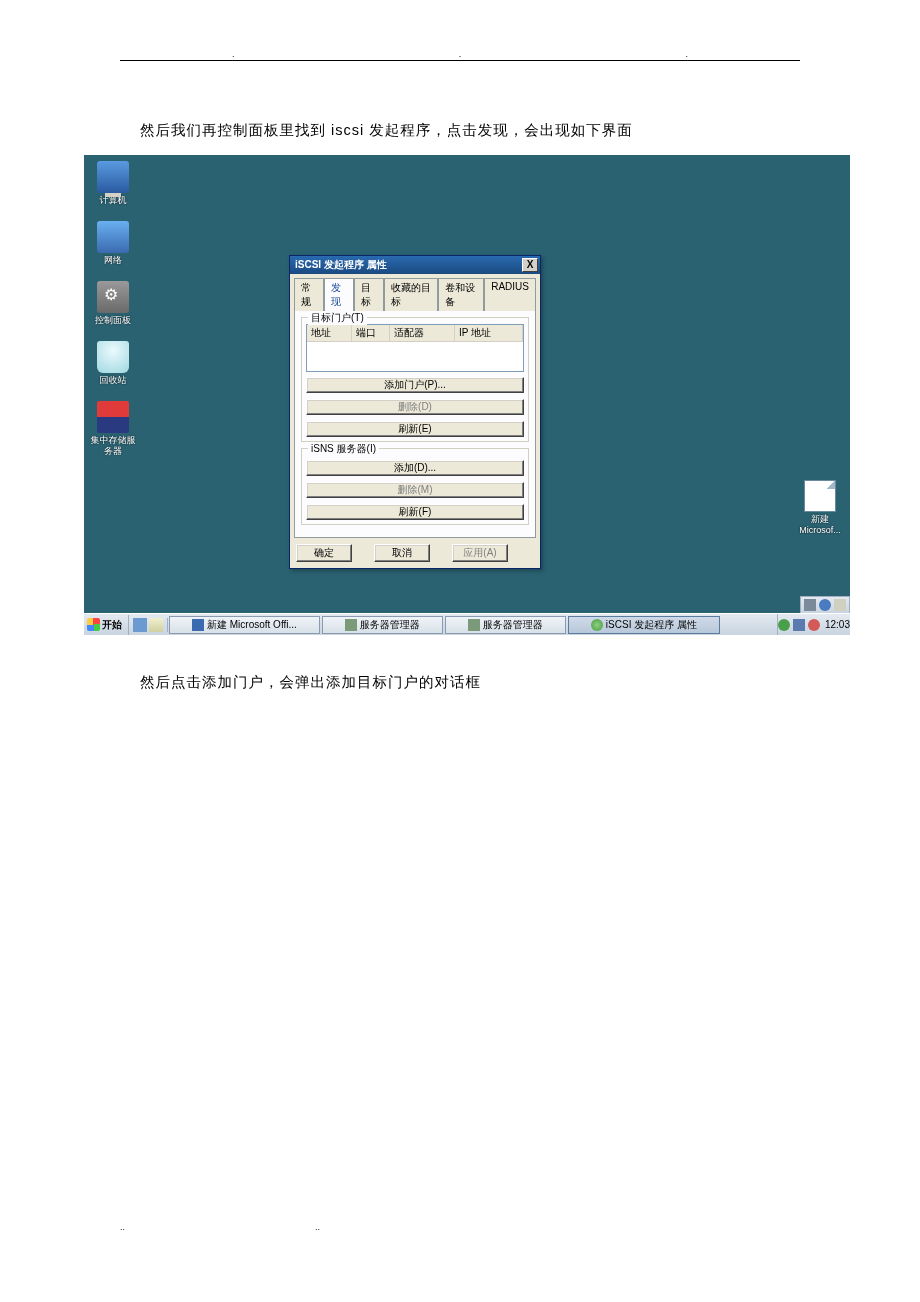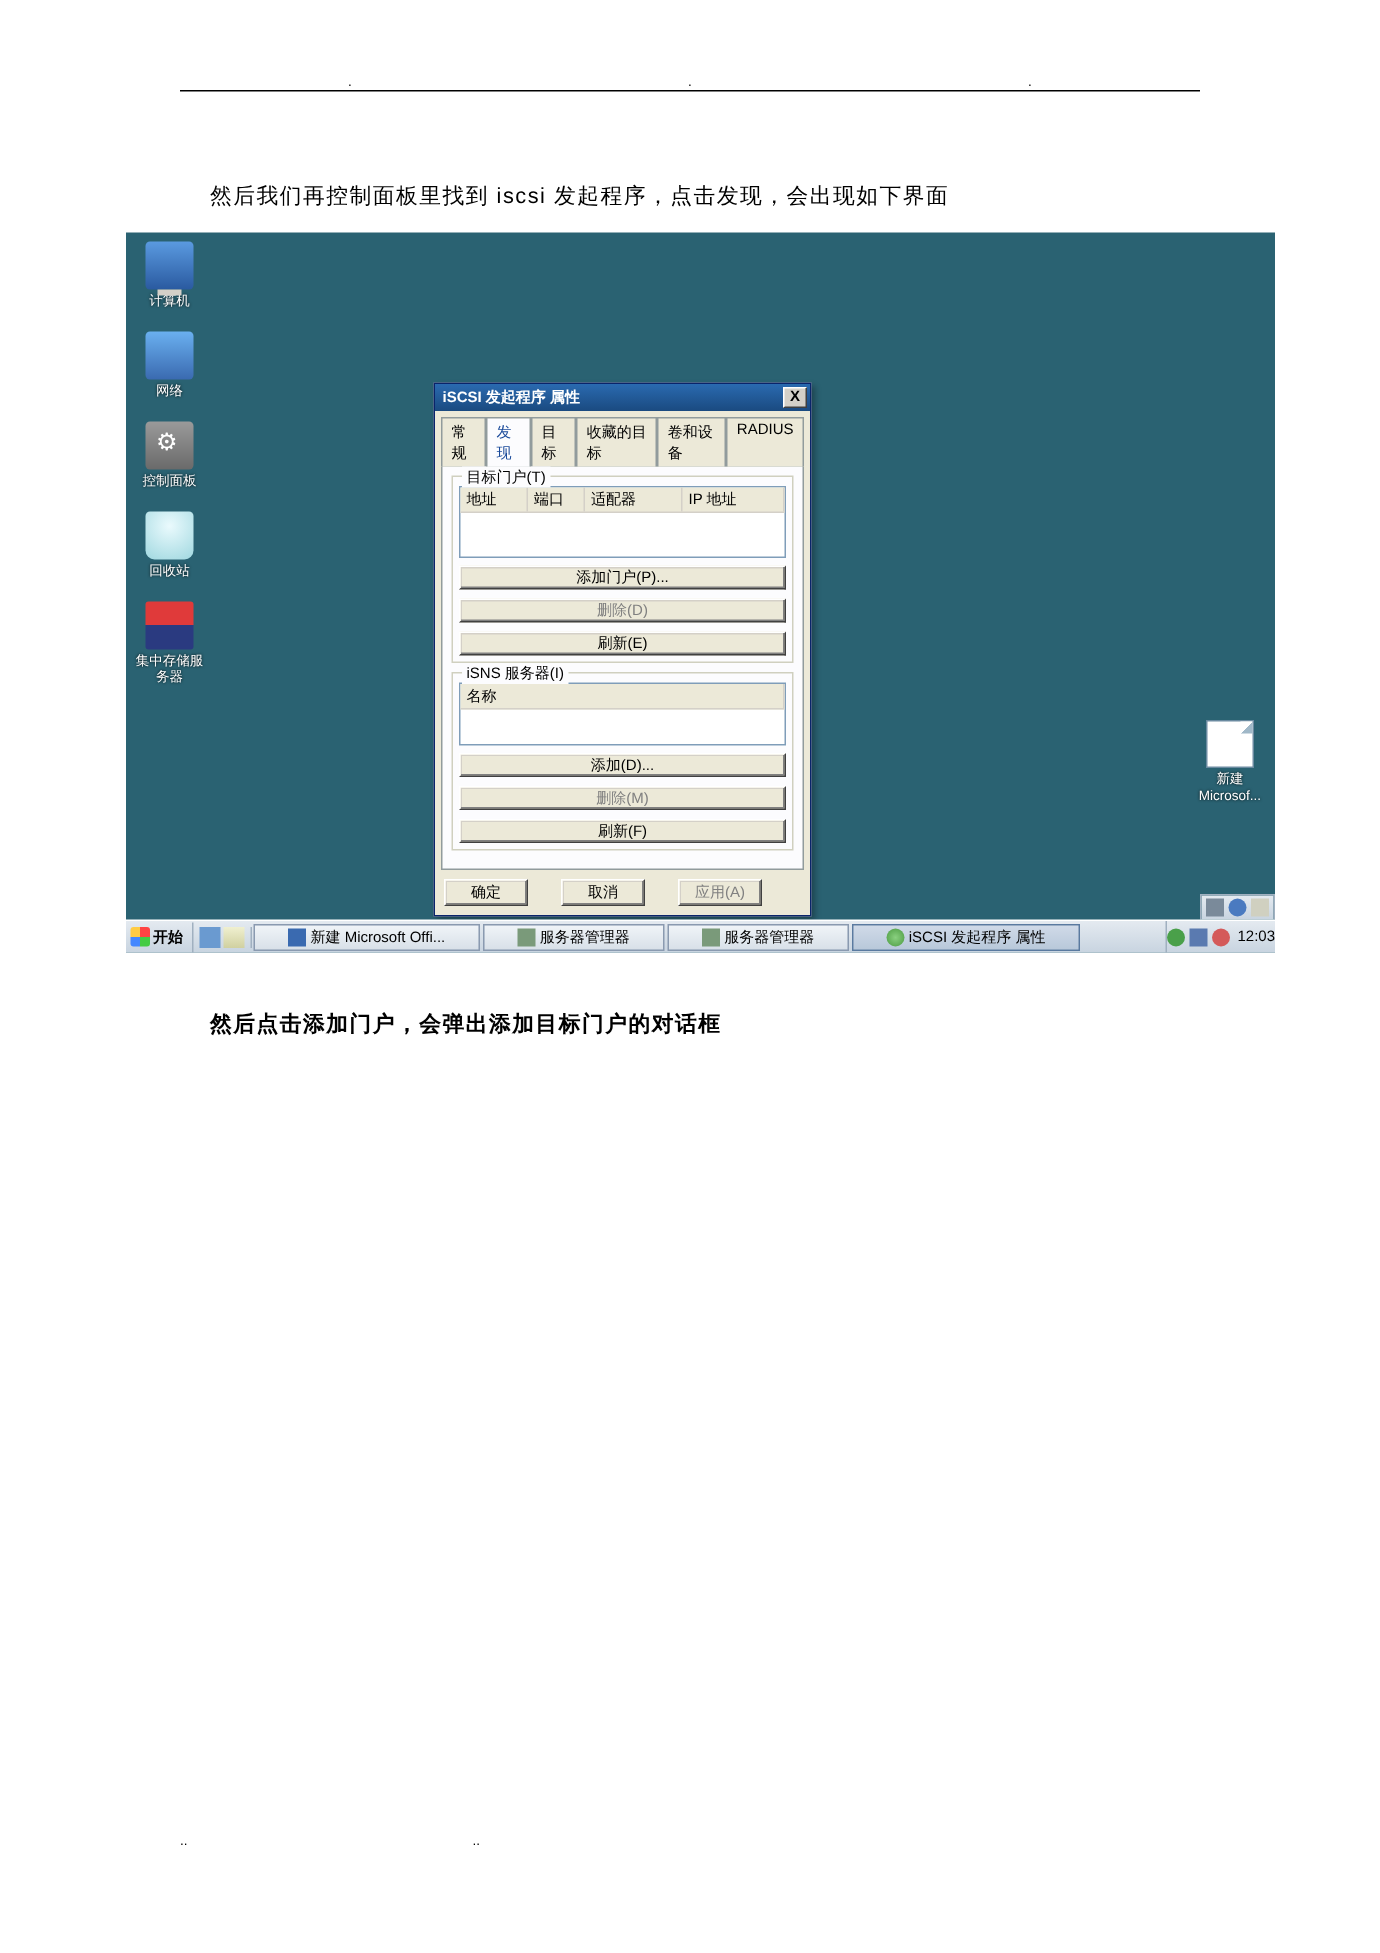--- a/index.html
+++ b/index.html
@@ -1,21 +1,21 @@
 <!DOCTYPE html>
 <html><head>
 <meta charset="utf-8">
 <style>
   * { box-sizing: border-box; }
   body { margin: 0; background: #fff; font-family: "Microsoft YaHei", SimSun, Arial, sans-serif; color: #000; }
   .page { width: 920px; margin: 0 auto; background: #fff; padding-top: 60px; }
   .header-line { border-top: 1px solid #000; margin: 0 120px; position: relative; }
   .header-dots { position: absolute; top: -12px; width: 100%; display: flex; justify-content: space-around; font-size: 9px; }
   .para { margin: 60px 140px 15px 140px; font-size: 14.5px; letter-spacing: 1px; }
-  .para2 { margin: 38px 140px 15px 140px; font-size: 14.5px; letter-spacing: 1px; font-weight: bold; }
+  .para2 { margin: 38px 140px 15px 140px; font-size: 14.5px; letter-spacing: 1px; }
   .footer-dots { margin: 530px 120px 30px 120px; font-size: 9px; }
   .footer-dots span { margin-right: 190px; }
 
   
   .screenshot { width: 766px; height: 480px; margin-left: 84px; background: #2a6272; position: relative; font-family: Tahoma, SimSun, sans-serif; font-size: 10px; }
 
   
   .desk-icon { position: absolute; width: 48px; text-align: center; color: #fff; }
   .desk-icon .ic { width: 32px; height: 32px; margin: 0 auto 2px; }
   .desk-icon .label { font-size: 9px; line-height: 11px; text-shadow: 0 0 2px #000; }
@@ -141,25 +141,20 @@
           </div>
           <div class="btnrow">
             <div class="winbtn">添加门户(P)...</div>
             <div class="winbtn disabled">删除(D)</div>
             <div class="winbtn">刷新(E)</div>
           </div>
         </div>
 
         <div class="groupbox">
           <div class="legend">iSNS 服务器(I)</div>
-          <div class="listbox" style="height:42px">
-            <div class="list-headers">
-              <div class="col" style="flex:1">名称</div>
-            </div>
-          </div>
           <div class="btnrow">
             <div class="winbtn">添加(D)...</div>
             <div class="winbtn disabled">删除(M)</div>
             <div class="winbtn">刷新(F)</div>
           </div>
         </div>
 
       </div>
       <div class="dlg-buttons">
         <div class="winbtn">确定</div>

